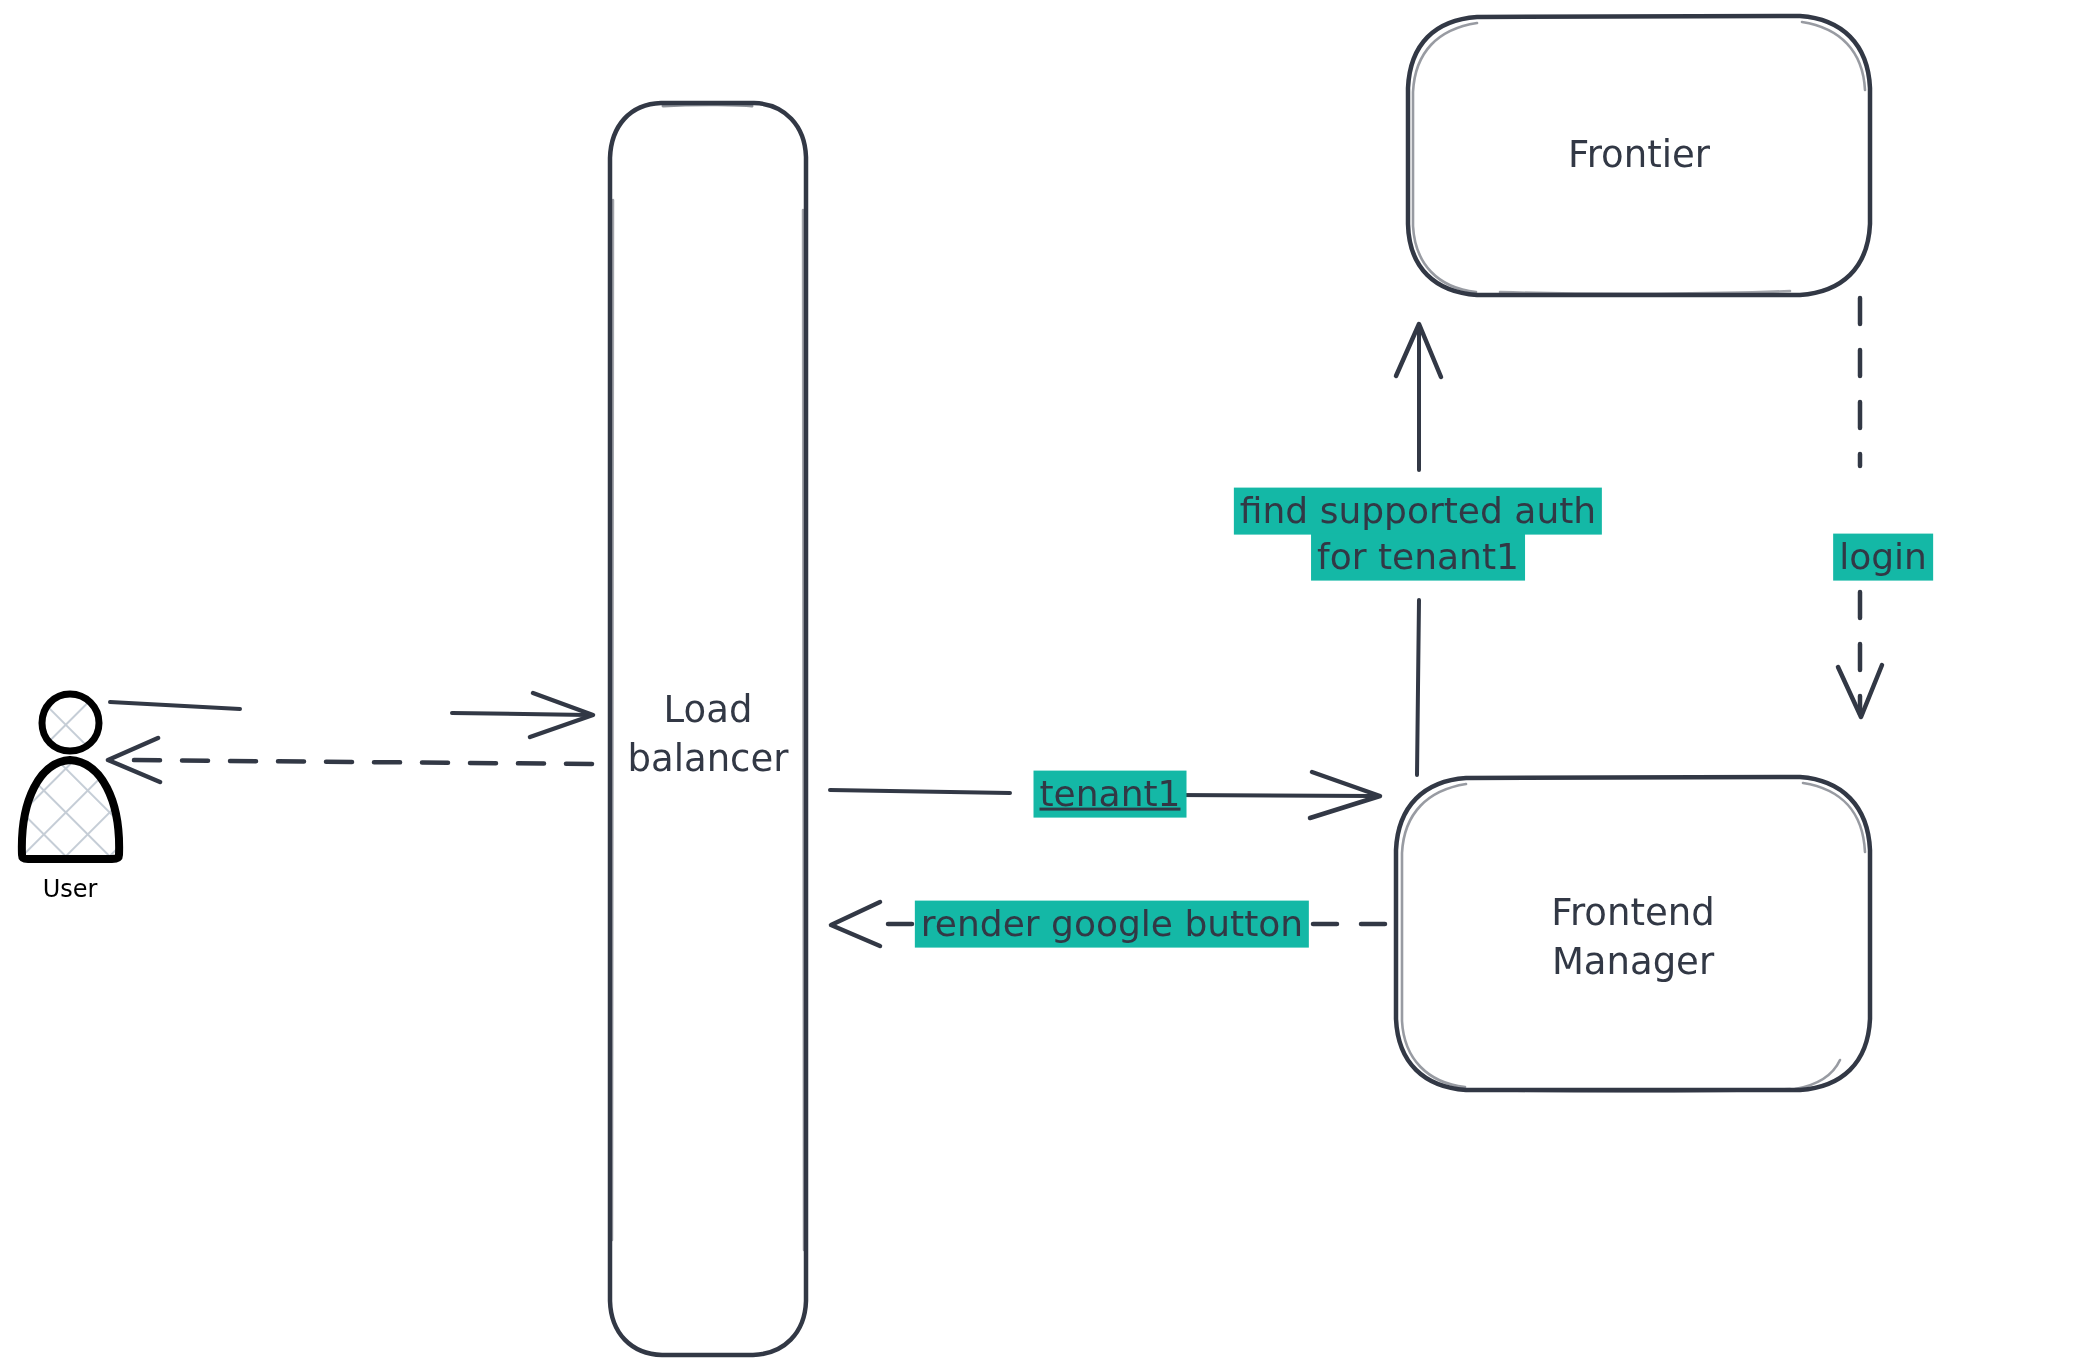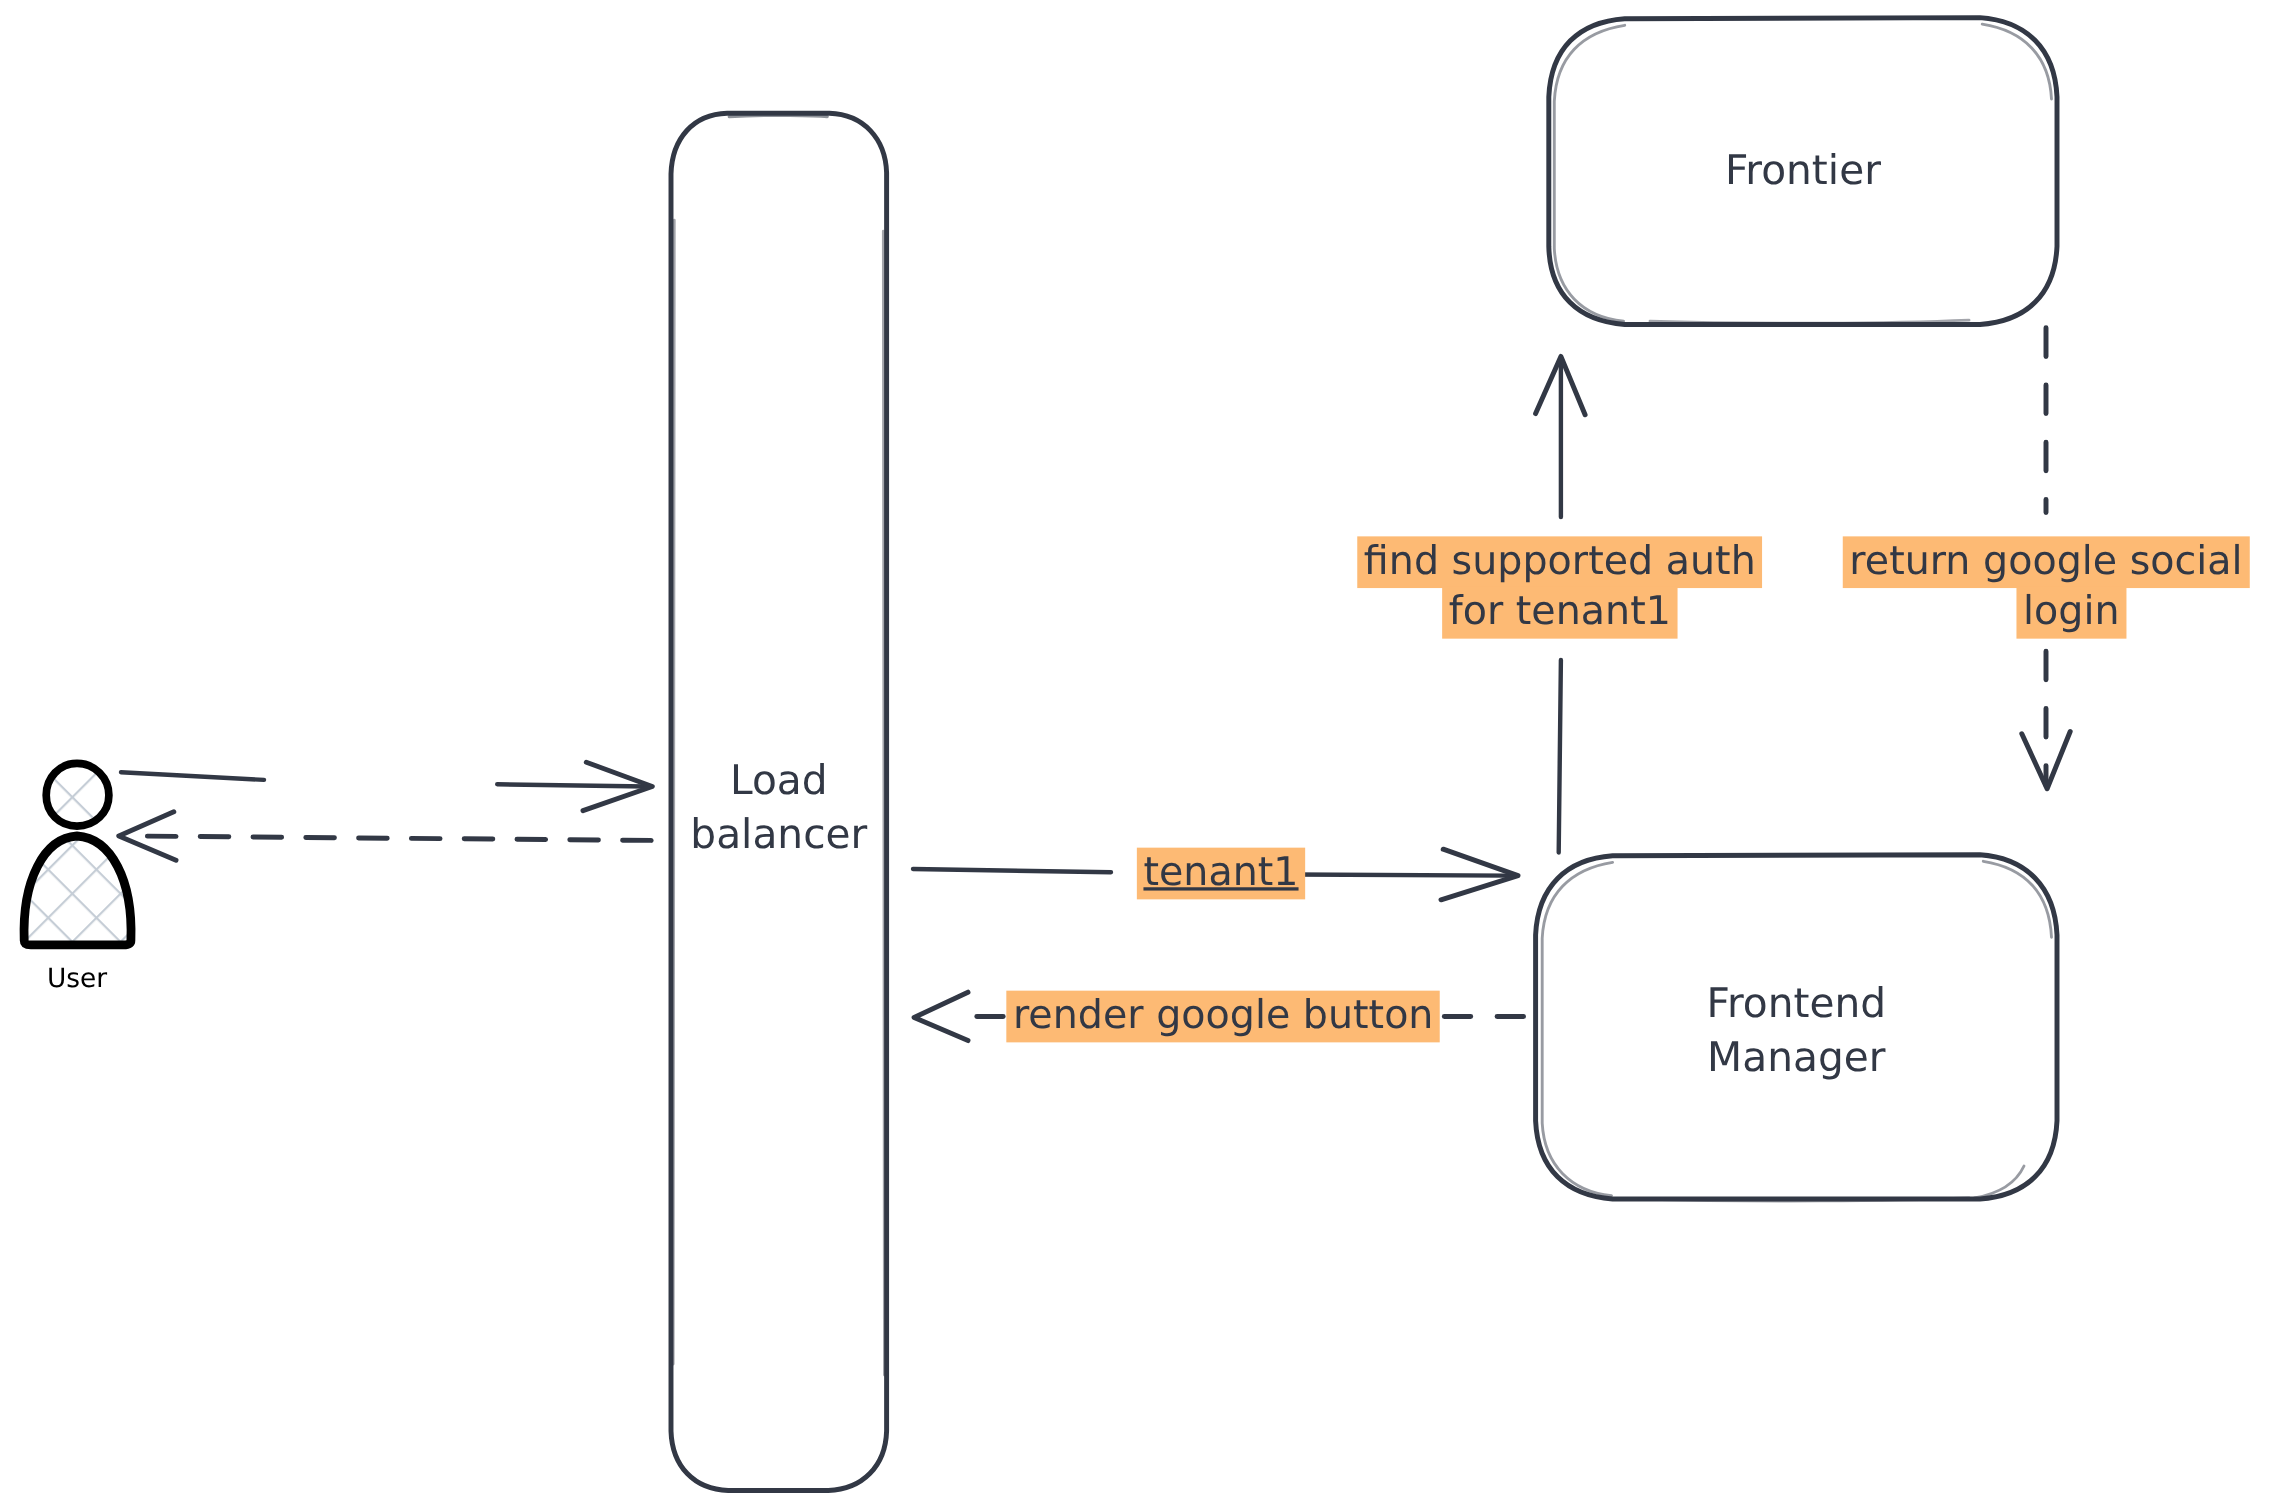--- a/index.html
+++ b/index.html
@@ -40,21 +40,21 @@
     font-size: 36px;
   }
   .actor-label {
     font-size: 24px;
     color: #000000;
   }
   .lbl-center {
     transform: translate(-50%, -50%);
   }
   .edge-label-bg {
-    background: #fdba74;
+    background: #14b8a6;
     padding: 0 6px;
   }
 </style>
 </head>
 <body>
 
 <div id="canvas">
 
   <svg viewBox="0 0 2083 1372" xmlns="http://www.w3.org/2000/svg">
     <defs>
@@ -154,16 +154,15 @@
   <div class="node-label lbl-center" style="left:1633px; top:962px;">Manager</div>
 
 
   <div class="edge-label lbl-center edge-label-bg" style="left:1110px; top:794px;text-decoration:underline;">tenant1</div>
 
   <div class="edge-label lbl-center edge-label-bg" style="left:1112px; top:924px;">render google button</div>
 
   <div class="edge-label lbl-center edge-label-bg" style="left:1418px; top:511px;">find supported auth</div>
   <div class="edge-label lbl-center edge-label-bg" style="left:1418px; top:557px;">for tenant1</div>
 
-  <div class="edge-label lbl-center edge-label-bg" style="left:1860px; top:511px;">return google social</div>
   <div class="edge-label lbl-center edge-label-bg" style="left:1860px; top:557px;margin-left:23px;">login</div>
 
 </div>
 
 </body></html>

